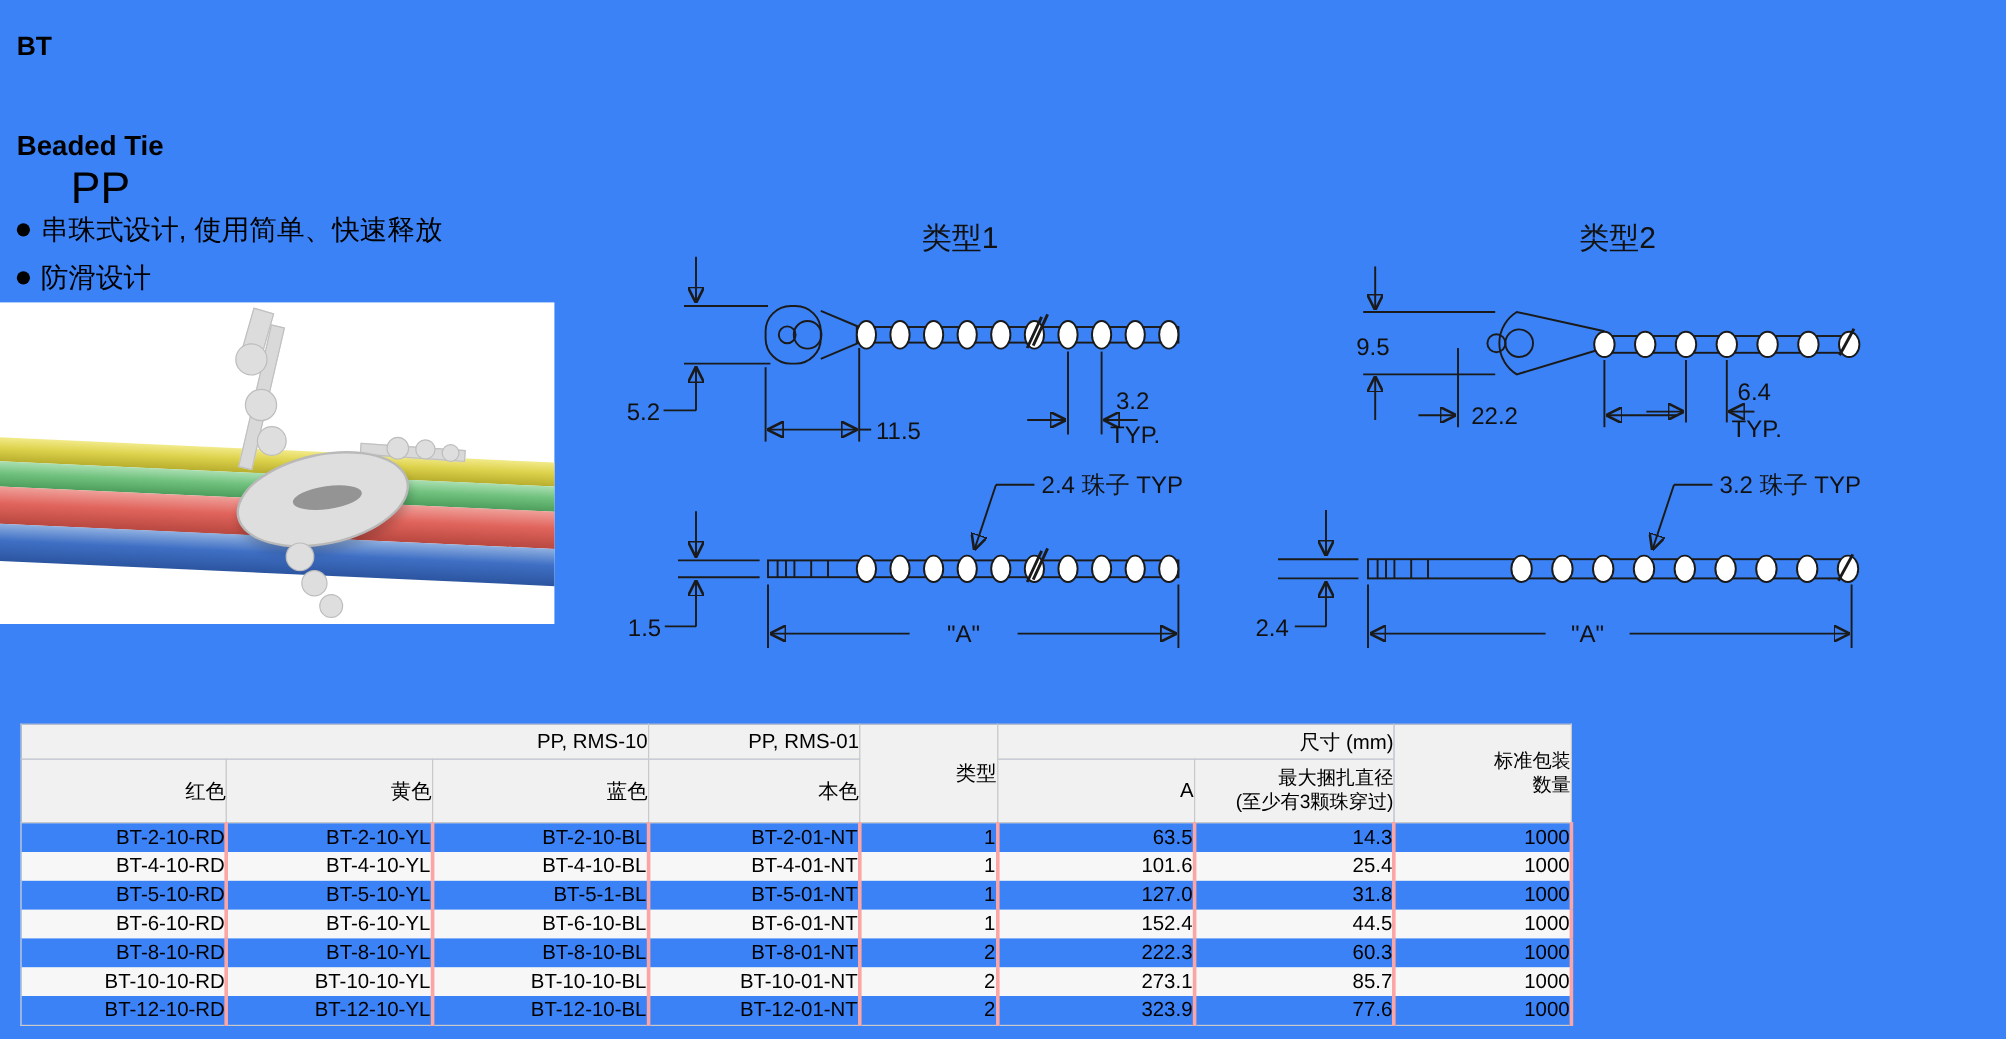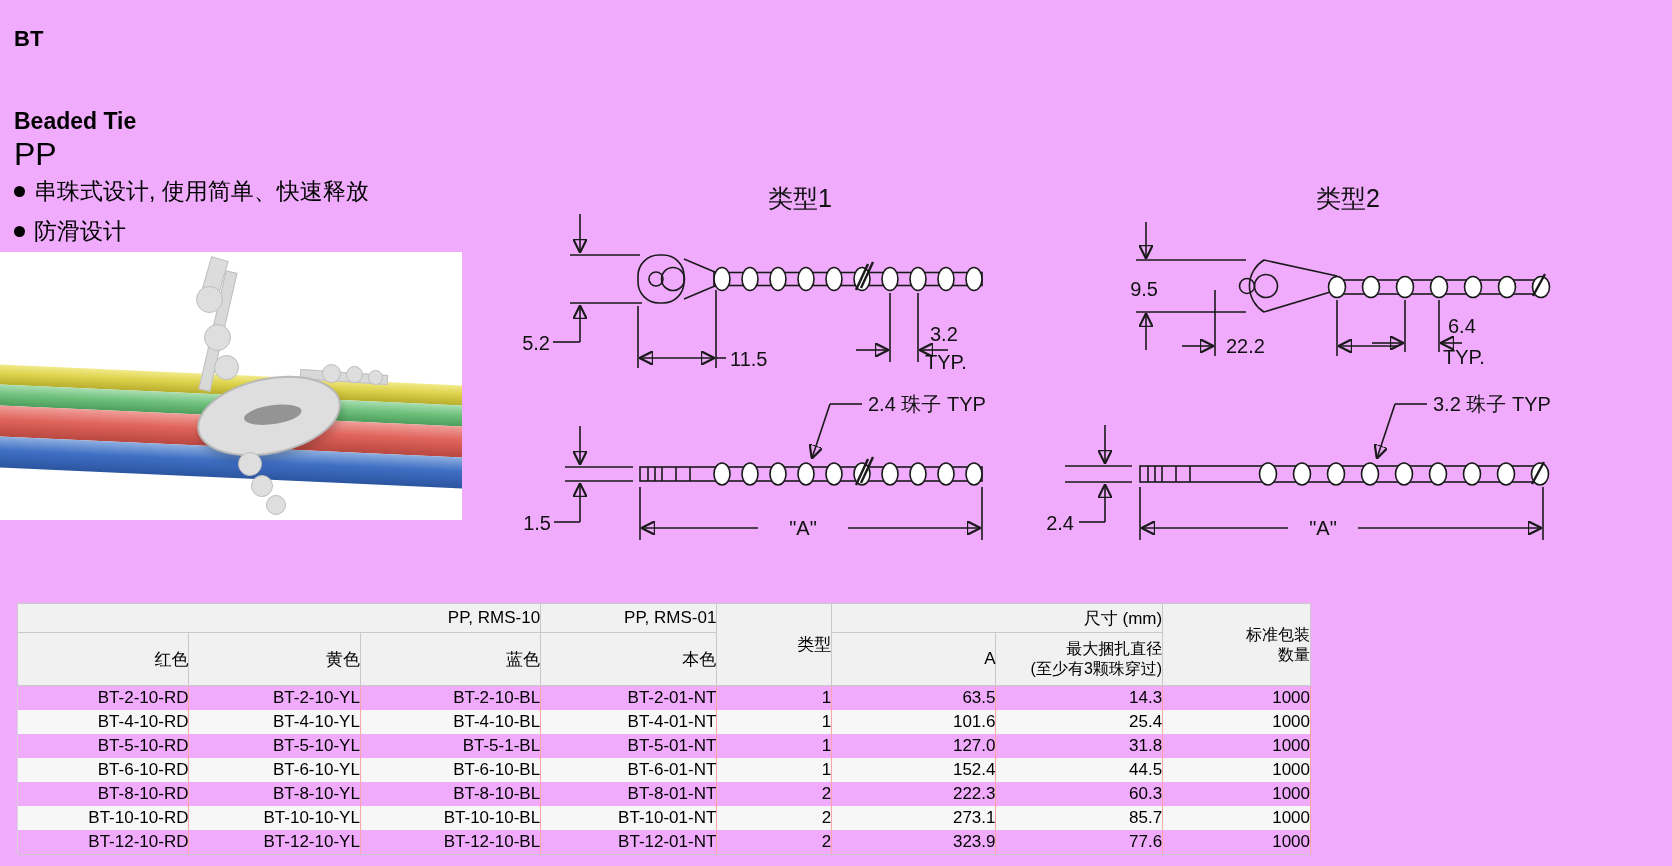--- a/index.html
+++ b/index.html
@@ -1,24 +1,24 @@
 <!DOCTYPE html>
 <html><head>
 <meta charset="utf-8">
 <style>
   html,body{margin:0;padding:0;background:#ffffff;}
-  #page{position:relative;width:1672px;height:866px;background:#f0abfc;overflow:hidden;
+  #page{position:relative;width:1672px;height:866px;background:#3b82f6;overflow:hidden;
         font-family:"Liberation Sans",sans-serif;color:#000;}
 
   
   .hdr{position:absolute;left:14px;}
   #product-code{top:26px;font-size:22px;font-weight:bold;}
   #title-zh{top:48px;font-size:43px;font-weight:bold;letter-spacing:1px;}
   #title-en{top:108px;font-size:23px;font-weight:bold;text-align:right;}
-  #material{top:136px;font-size:32px;}
+  #material{top:136px;font-size:37px;margin-left:45px;}
   .feature{position:absolute;left:14px;font-size:23px;display:flex;align-items:center;}
   .feature .dot{width:11px;height:11px;border-radius:50%;background:#000;margin-right:9px;flex:0 0 auto;}
   #feature-1{top:176px;justify-content:flex-end;}
   #feature-2{top:216px;}
 
   
   #photo{position:absolute;left:0;top:252px;width:462px;height:268px;overflow:hidden;background:#fff;}
   .cable{position:absolute;left:-10px;width:490px;transform:rotate(2.6deg);transform-origin:left center;}
   .c-yellow{top:112px;height:20px;background:linear-gradient(#f2ea8a,#ddd24b 45%,#b8ae2e);}
   .c-green {top:132px;height:21px;background:linear-gradient(#aadfb2,#72c27f 45%,#4d9e5c);}
@@ -39,21 +39,21 @@
   #diagram-svg text{stroke:none;fill:#111;font-family:"Liberation Sans",sans-serif;font-size:20px;}
   #diagram-svg text.dtitle{font-size:25px;}
   #diagram-svg .brk{stroke-width:2.4;}
 
   
   #spec-table{position:absolute;left:17px;top:603px;width:1294px;border-collapse:collapse;
       table-layout:fixed;font-size:17px;text-align:right;}
   #spec-table th{background:#f1f1f1;font-weight:normal;border:1px solid #c9c9c9;padding:2px 0;}
   #spec-table thead tr.gr th{height:24px;}
   #spec-table thead tr.sub th{height:48px;}
-  #spec-table td{border-left:1px solid #d6d6d6;border-right:1px solid #fca5a5;height:24px;padding:0;}
+  #spec-table td{border-left:1px solid #d6d6d6;border-right:3px solid #fca5a5;height:24px;padding:0;}
   #spec-table tbody tr:nth-child(even){background:#f7f7f7;}
   #spec-table tbody tr:last-child td{border-bottom:1px solid #c9c9c9;margin-top:16px;}
   .small2{font-size:16px;line-height:1.25;}
 </style>
 </head>
 <body>
 
 <div id="page">
 
   <div id="product-code" class="hdr">BT</div>

